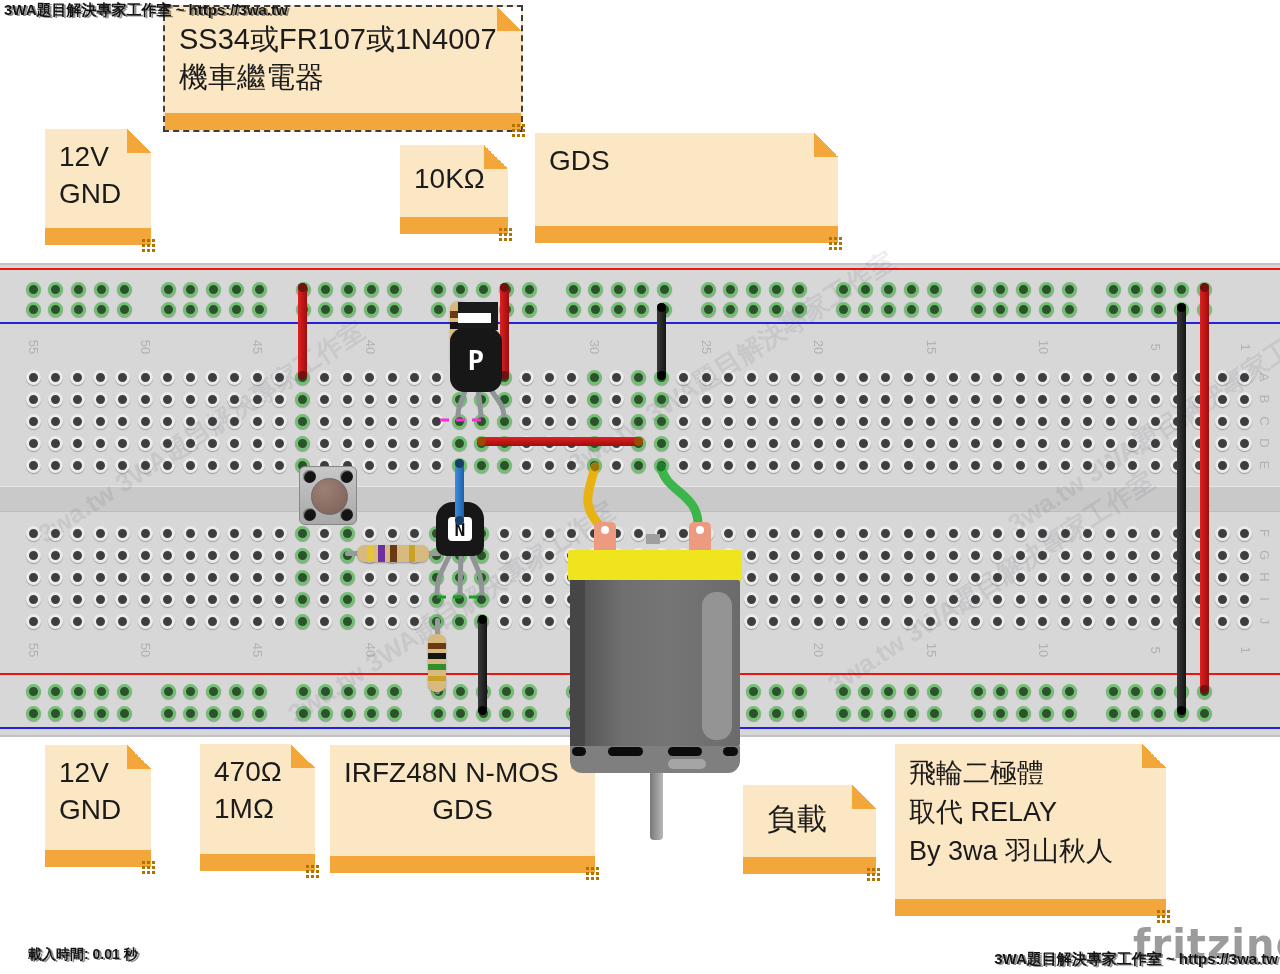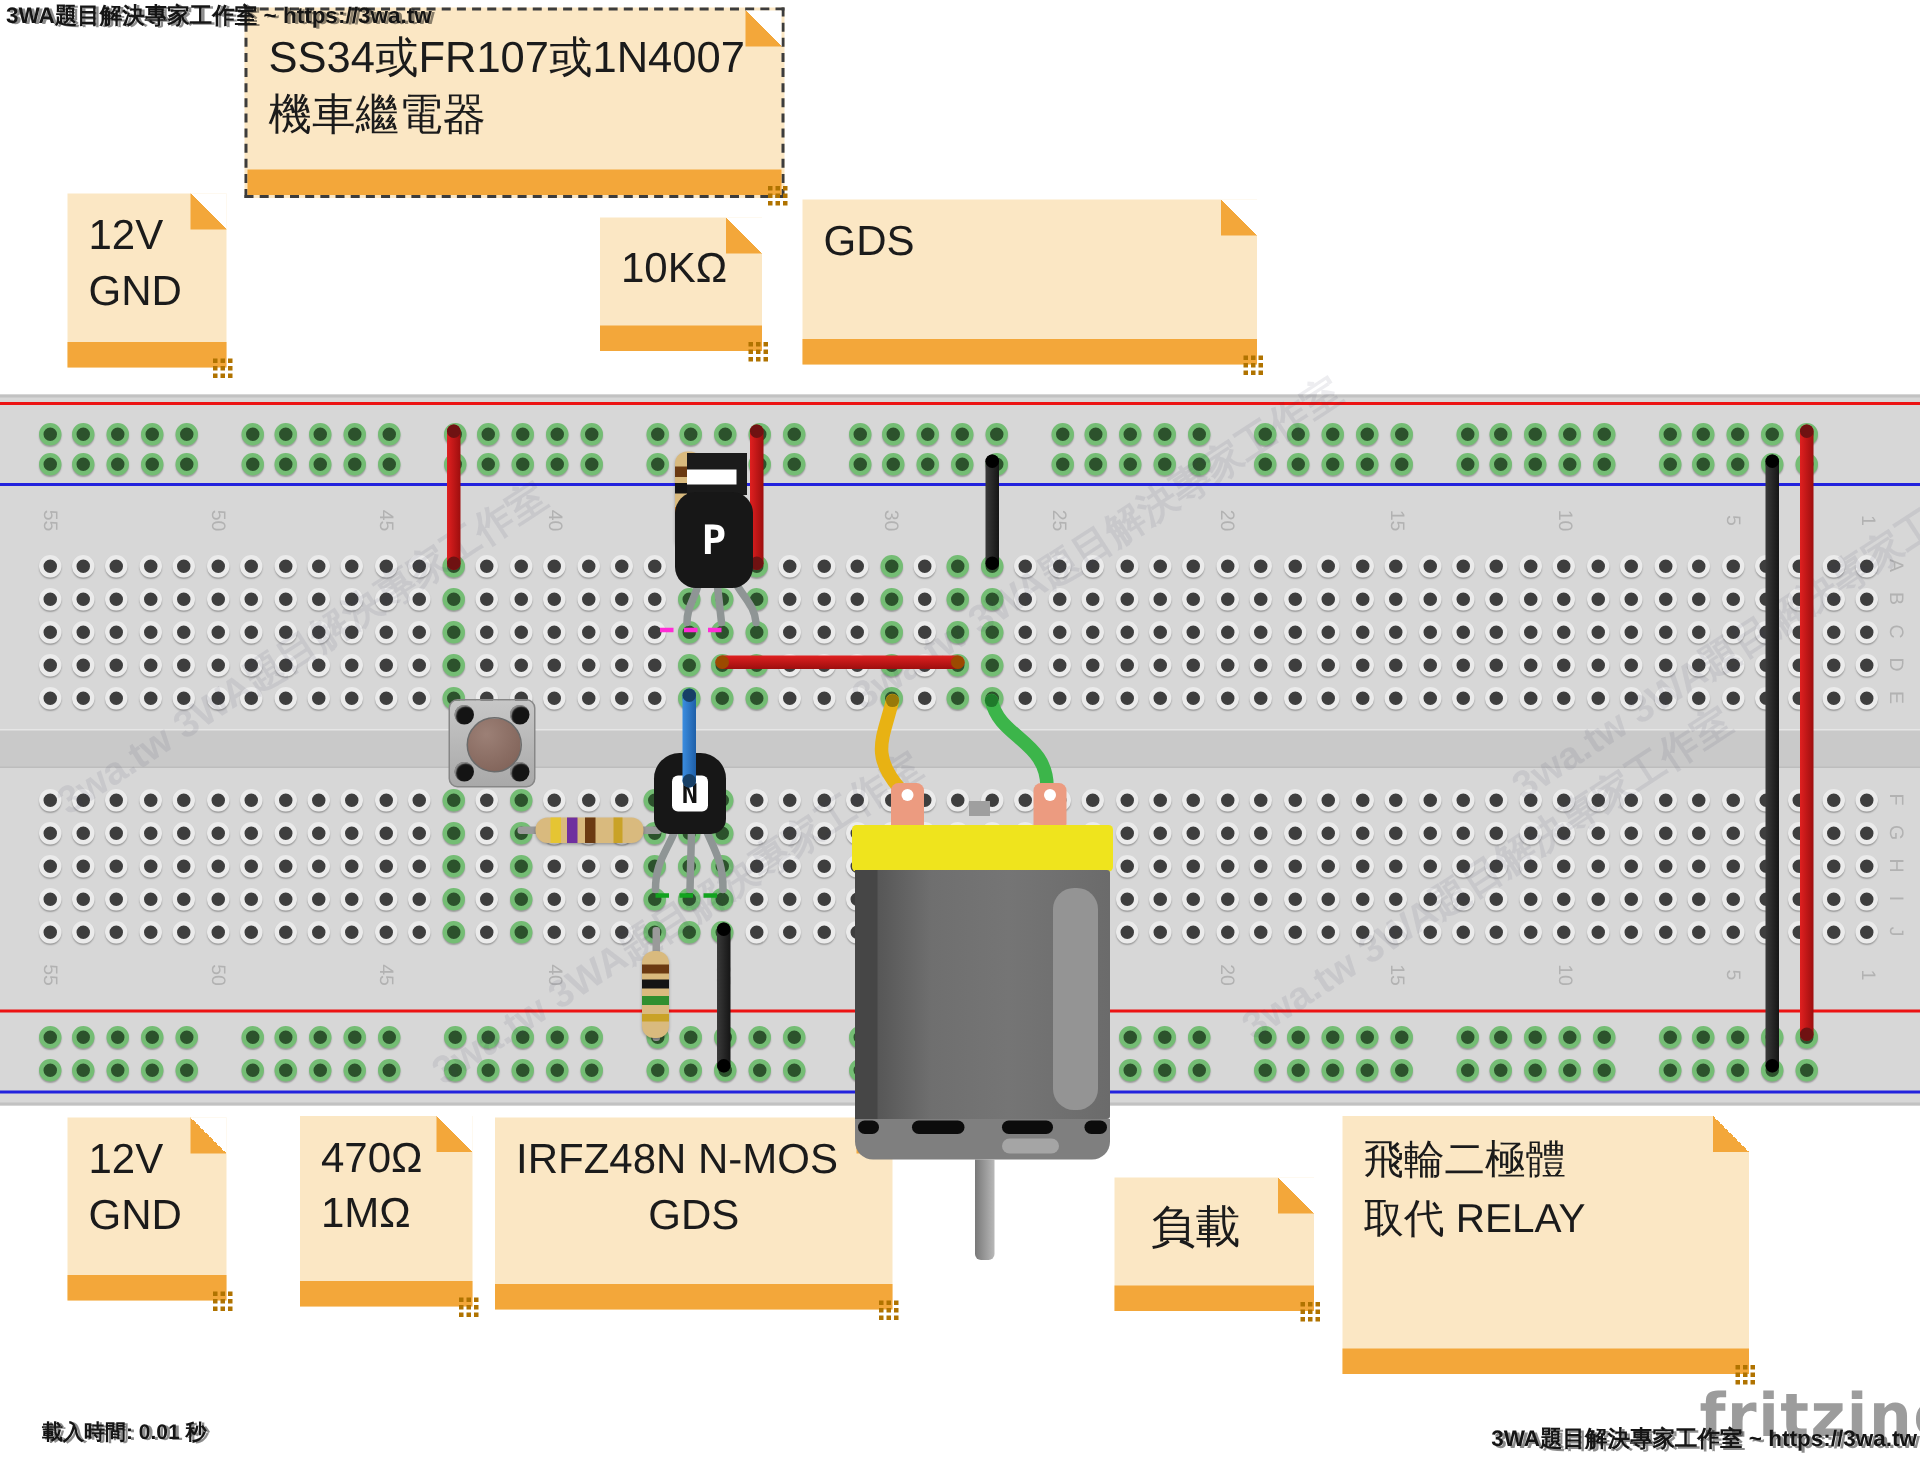--- a/index.html
+++ b/index.html
@@ -1036,17 +1036,18 @@
 <div class="note" style="left:743px;top:785px;width:133px;height:89px;font-size:30px;padding-top:14px;padding-left:24px;">
   <div class="nl">負載</div>
   <div class="fold"></div>
   <div class="nbar">
       <span class="ndots"></span>
     </div>
 </div>
 <div class="note" style="left:895px;top:744px;width:271px;height:172px;font-size:27px;line-height:1.45;">
   <div class="nl">飛輪二極體</div>
   <div class="nl">取代 RELAY</div>
+  <div class="nl">By 3wa 羽山秋人</div>
   <div class="fold"></div>
   <div class="nbar">
       <span class="ndots"></span>
     </div>
 </div>
 
 </body></html>

